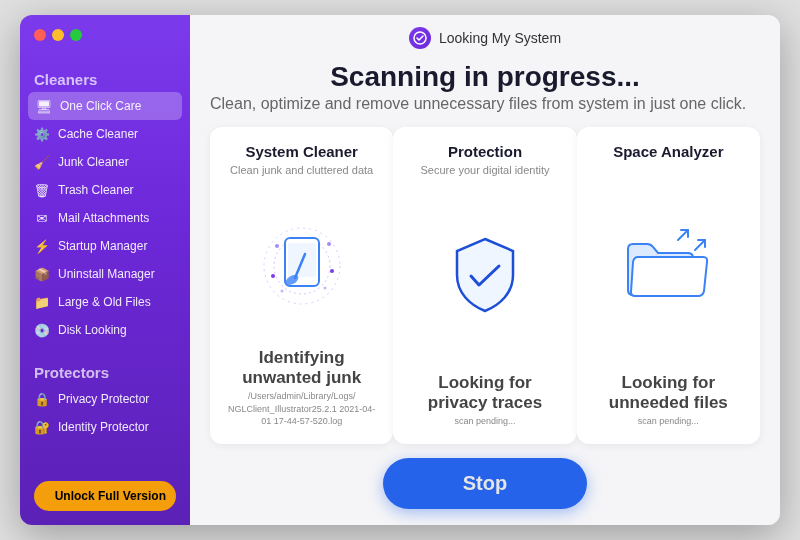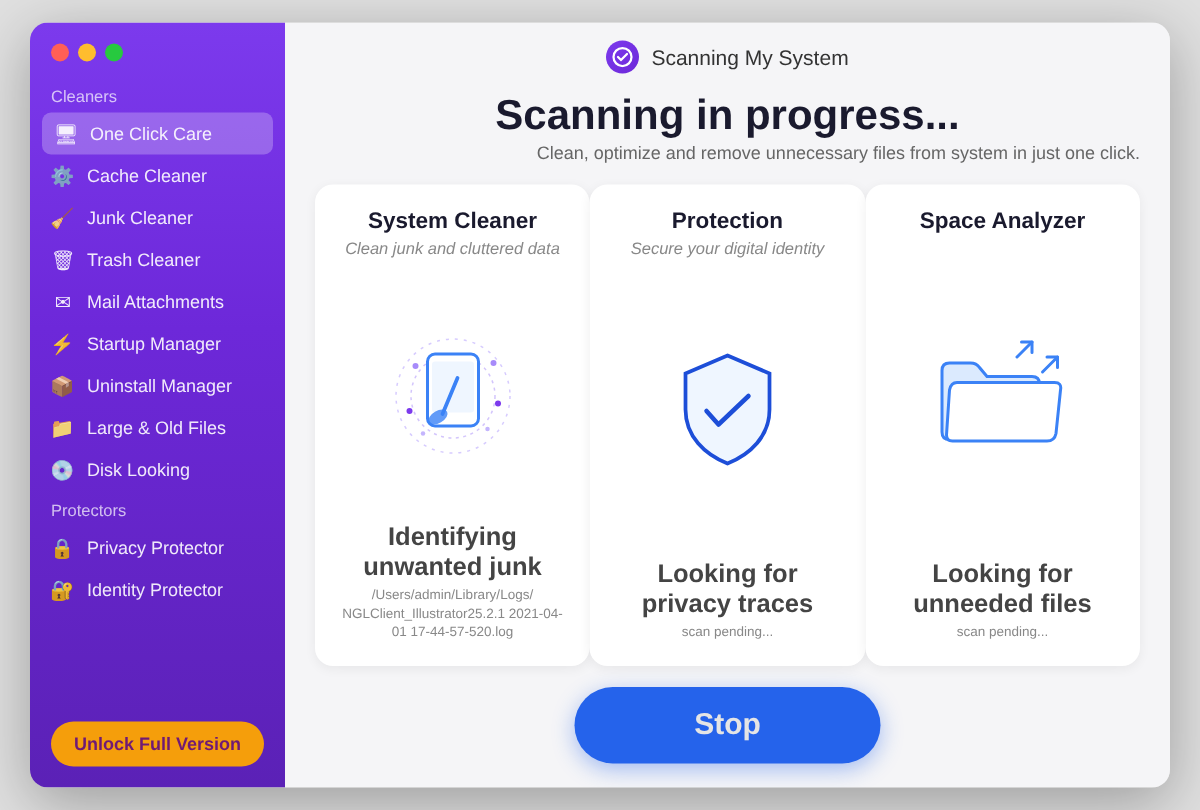--- a/index.html
+++ b/index.html
@@ -37,24 +37,25 @@
     .traffic-dot {
       width: 12px;
       height: 12px;
       border-radius: 50%;
     }
     .dot-red { background: #ff5f56; }
     .dot-yellow { background: #ffbd2e; }
     .dot-green { background: #27c93f; }
     .sidebar-section-label {
       color: rgba(255,255,255,0.7);
-      font-size: 11px;
-      font-weight: 400;
+      font-size: 15px;
+      font-weight: 700;
       padding: 8px 14px 4px;
       text-transform: none;
+      margin-top: 12px;
     }
     .sidebar-item {
       display: flex;
       align-items: center;
       gap: 8px;
       padding: 6px 14px;
       color: rgba(255,255,255,0.9);
       font-size: 12px;
       cursor: pointer;
       border-radius: 0;
@@ -74,27 +75,28 @@
       justify-content: center;
       font-size: 13px;
     }
     .sidebar-bottom {
       margin-top: auto;
       padding: 14px;
     }
     .unlock-btn {
       width: 100%;
       background: #f59e0b;
-      color: #701a75;
+      color: #000000;
       border: none;
       border-radius: 20px;
       padding: 8px 10px;
       font-size: 12px;
       font-weight: 600;
       cursor: pointer;
+      text-align: right;
     }
     
     .main {
       flex: 1;
       background: #f5f5f7;
       display: flex;
       flex-direction: column;
     }
     .main-header {
       display: flex;
@@ -120,22 +122,22 @@
       font-weight: 500;
     }
     .scan-title {
       text-align: center;
       font-size: 28px;
       font-weight: 700;
       color: #1a1a2e;
       padding: 4px 20px 2px;
     }
     .scan-subtitle {
-      text-align: right;
-      font-size: 12px;
+      text-align: left;
+      font-size: 16px;
       color: #666;
       padding: 0 20px 14px;
     }
     .cards-row {
       display: flex;
       padding: 0 20px;
       flex: 1;
     }
     .card {
       flex: 1;
@@ -152,21 +154,20 @@
       font-weight: 700;
       color: #1a1a2e;
       margin-bottom: 4px;
       text-align: center;
     }
     .card-subtitle {
       font-size: 11px;
       color: #888;
       margin-bottom: 10px;
       text-align: right;
-      font-style: italic;
     }
     .card-illustration {
       flex: 1;
       display: flex;
       align-items: center;
       justify-content: center;
       width: 100%;
     }
     .card-status {
       font-size: 17px;
@@ -269,21 +270,21 @@
   </div>
 
   <div class="main">
     <div class="main-header">
       <div class="app-logo">
         <svg width="14" height="14" viewBox="0 0 14 14" fill="none">
           <circle cx="7" cy="7" r="6" stroke="white" stroke-width="1.5"></circle>
           <path d="M4 7l2 2 4-4" stroke="white" stroke-width="1.5" stroke-linecap="round"></path>
         </svg>
       </div>
-      <span class="app-title">Scanning My System</span>
+      <span class="app-title">Looking My System</span>
     </div>
 
     <h1 class="scan-title">Scanning in progress...</h1>
     <p class="scan-subtitle">Clean, optimize and remove unnecessary files from system in just one click.</p>
 
     <div class="cards-row">
 
       <div class="card">
         <div class="card-title">System Cleaner</div>
         <div class="card-subtitle">Clean junk and cluttered data</div>

